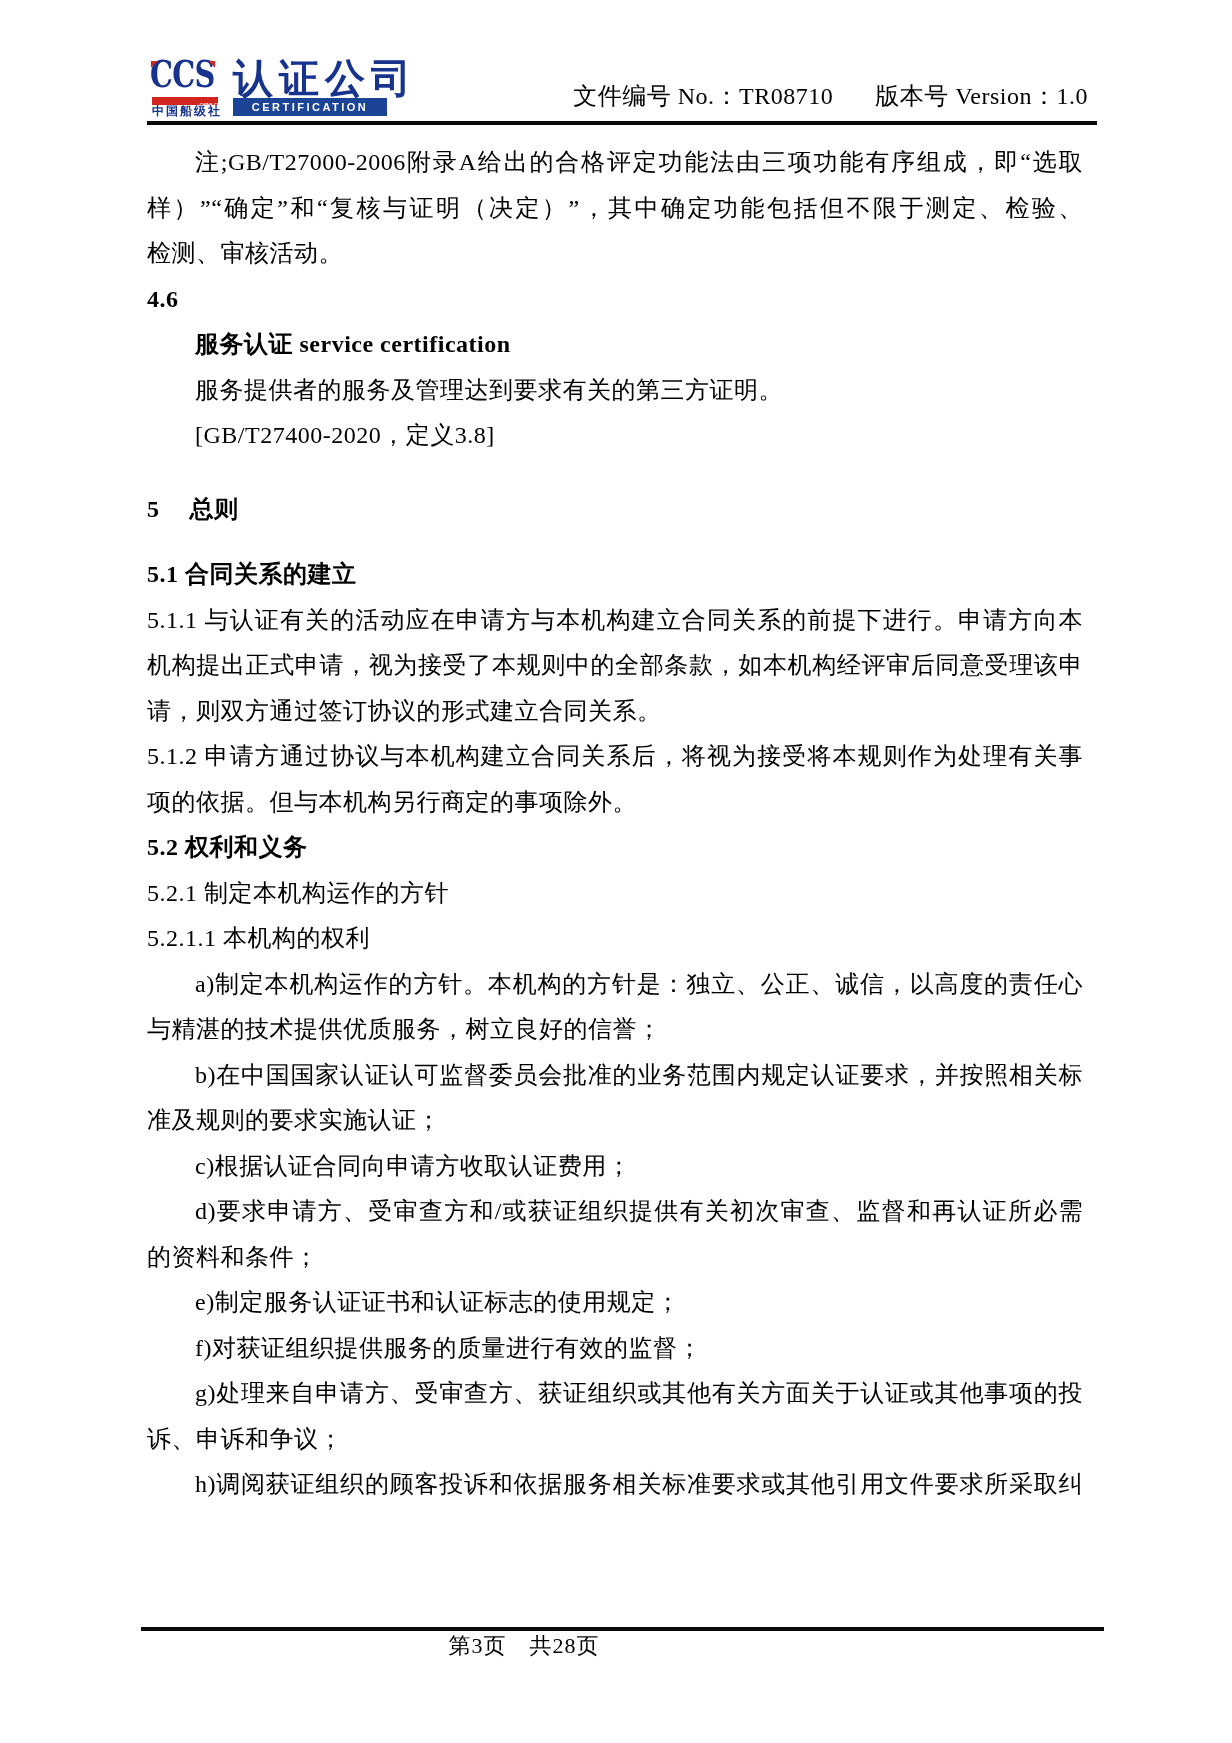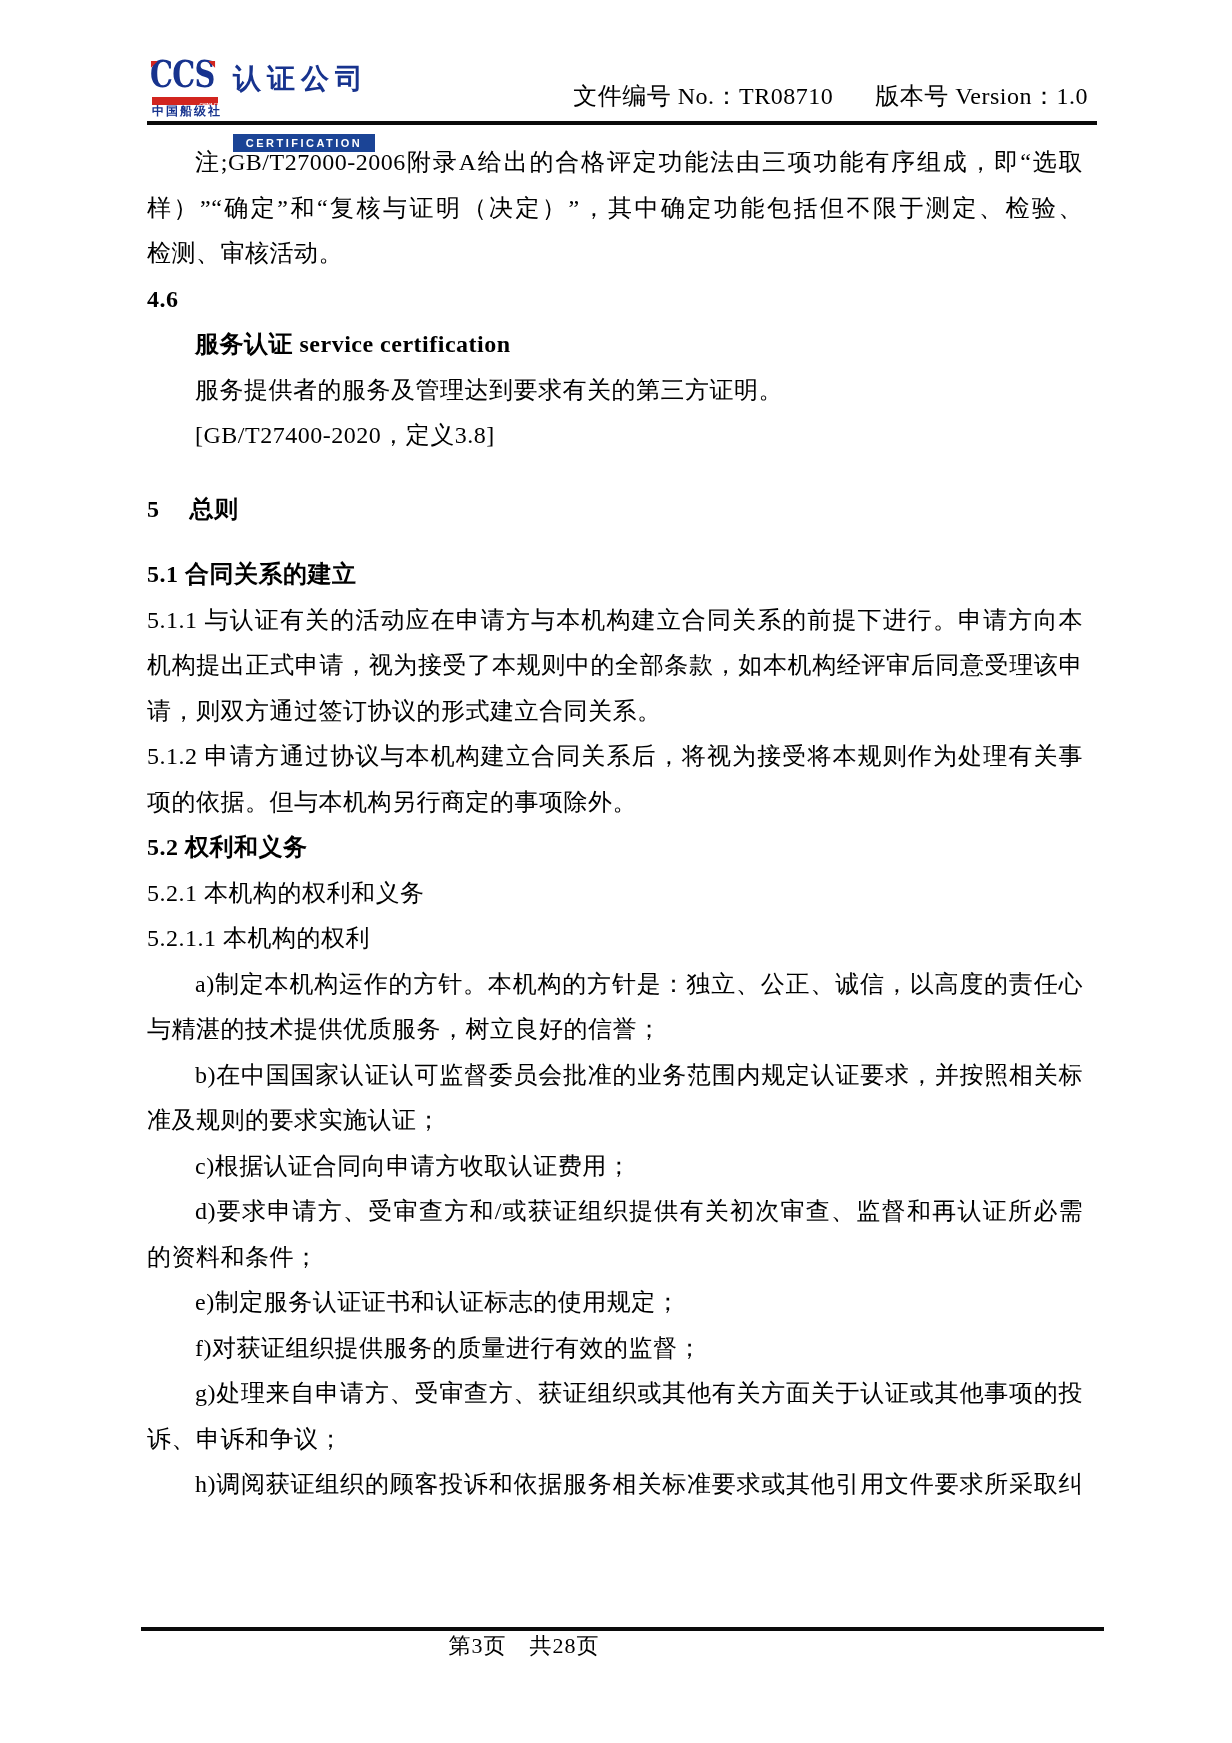--- a/index.html
+++ b/index.html
@@ -33,30 +33,29 @@
     font-size:10px;line-height:10px;white-space:nowrap;
     transform:scale(0.42);transform-origin:center top;font-weight:bold;
   }
   .logo-cn{
     position:absolute;left:0;top:41px;width:72px;
     font-size:12px;line-height:13px;font-weight:bold;color:#17338e;
     letter-spacing:2px;white-space:nowrap;
   }
   .logo-company{
     position:absolute;left:81px;top:-2px;
-    font-size:28px;line-height:34px;font-weight:bold;color:#17338e;
+    font-size:40px;line-height:34px;font-weight:bold;color:#17338e;
     letter-spacing:6px;white-space:nowrap;
   }
   .logo-certband{
-    position:absolute;left:81px;top:34px;width:142px;height:18px;background:#1b4496;
+    position:absolute;left:81px;top:34px;width:154px;height:18px;background:#1b4496;
     color:#fff;text-align:center;
     font-family:"Liberation Sans","DejaVu Sans",sans-serif;
     font-size:11px;line-height:18px;font-weight:bold;letter-spacing:2.5px;
     white-space:nowrap;
-    margin-top:36px;
   }
   .doc-meta{
     position:absolute;top:82px;right:144px;white-space:nowrap;
     font-size:24px;line-height:28px;color:#000;letter-spacing:0.5px;
   }
   .doc-meta .ver{margin-left:42px;}
   .header-rule{
     position:absolute;left:147px;top:121px;width:950px;height:4px;background:#0a0a0a;
   }
   
@@ -111,21 +110,21 @@
     <div class="line indent">服务提供者的服务及管理达到要求有关的第三方证明。</div>
     <div class="line indent">[GB/T27400-2020，定义3.8]</div>
     <div class="line bold" style="margin-top: 28px;"><span class="ch-num">5</span><span>总则</span></div>
     <div class="line bold" style="margin-top: 20px;">5.1 合同关系的建立</div>
     <div class="line fill">5.1.1 与认证有关的活动应在申请方与本机构建立合同关系的前提下进行。申请方向本</div>
     <div class="line fill">机构提出正式申请，视为接受了本规则中的全部条款，如本机构经评审后同意受理该申</div>
     <div class="line">请，则双方通过签订协议的形式建立合同关系。</div>
     <div class="line fill">5.1.2 申请方通过协议与本机构建立合同关系后，将视为接受将本规则作为处理有关事</div>
     <div class="line">项的依据。但与本机构另行商定的事项除外。</div>
     <div class="line bold">5.2 权利和义务</div>
-    <div class="line">5.2.1 本机构的权利和义务</div>
+    <div class="line">5.2.1 制定本机构运作的方针</div>
     <div class="line">5.2.1.1 本机构的权利</div>
     <div class="line fill indent">a)制定本机构运作的方针。本机构的方针是：独立、公正、诚信，以高度的责任心</div>
     <div class="line">与精湛的技术提供优质服务，树立良好的信誉；</div>
     <div class="line fill indent">b)在中国国家认证认可监督委员会批准的业务范围内规定认证要求，并按照相关标</div>
     <div class="line">准及规则的要求实施认证；</div>
     <div class="line indent">c)根据认证合同向申请方收取认证费用；</div>
     <div class="line fill indent">d)要求申请方、受审查方和/或获证组织提供有关初次审查、监督和再认证所必需</div>
     <div class="line">的资料和条件；</div>
     <div class="line indent">e)制定服务认证证书和认证标志的使用规定；</div>
     <div class="line indent">f)对获证组织提供服务的质量进行有效的监督；</div>

